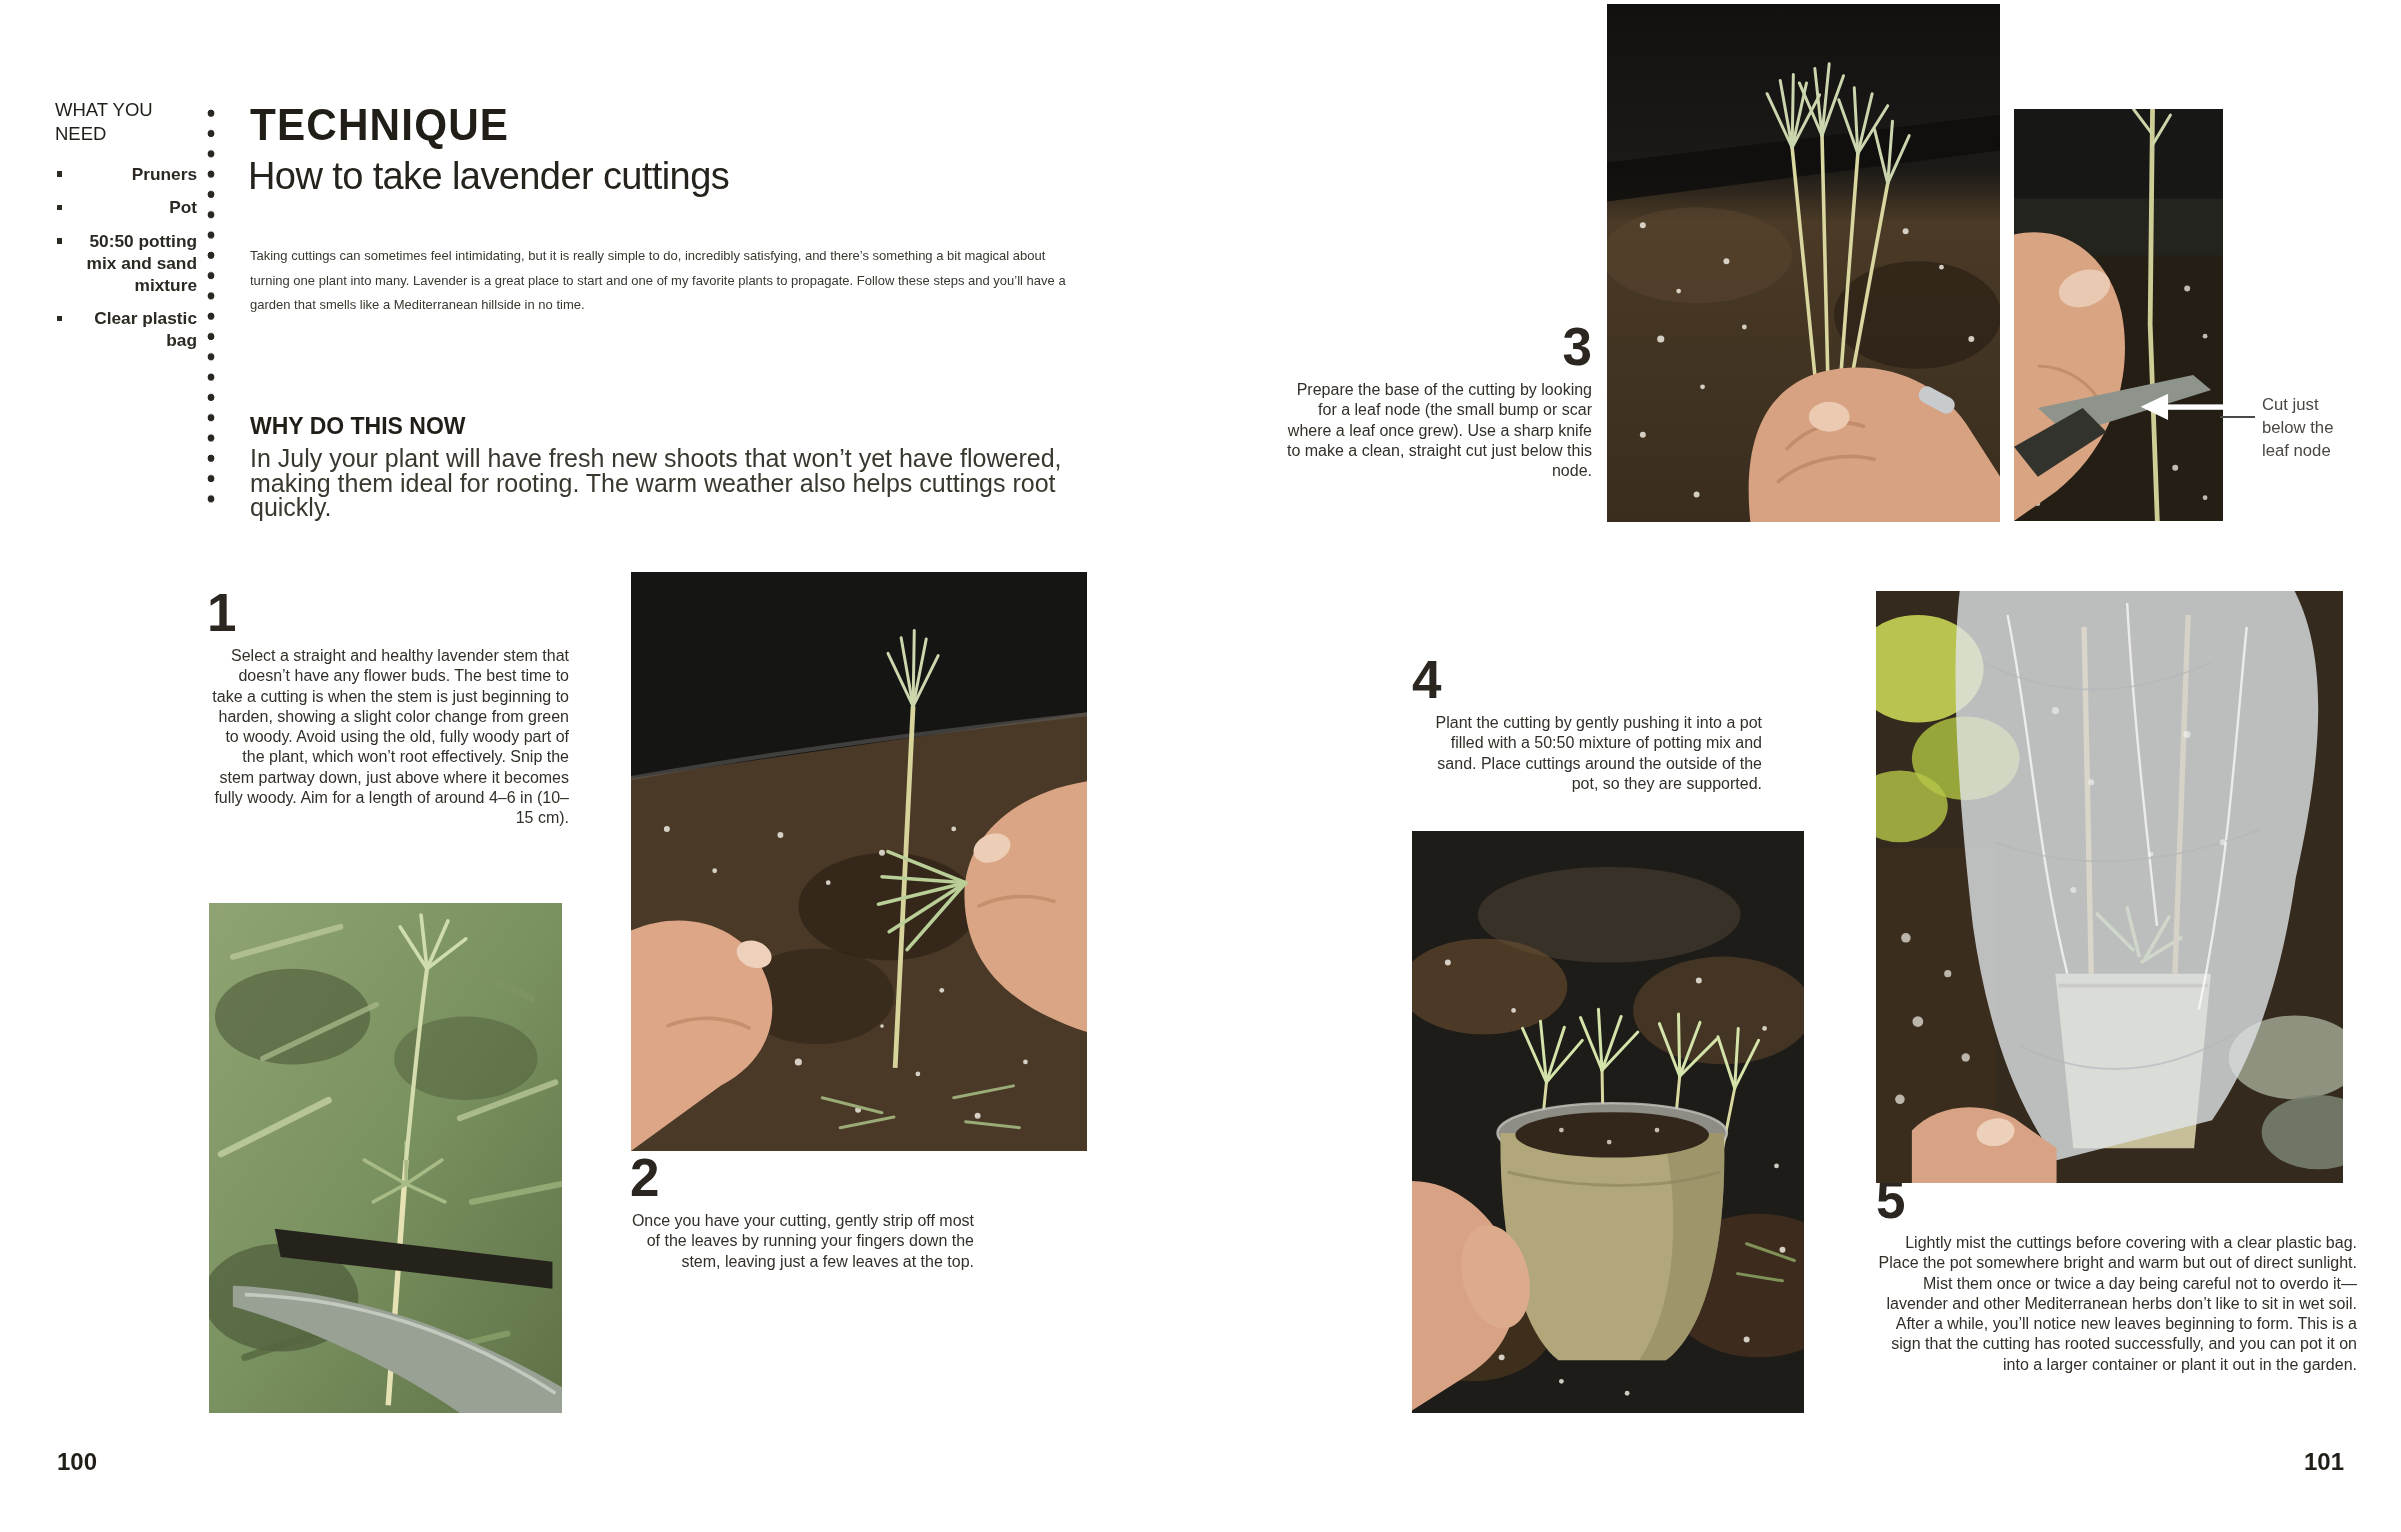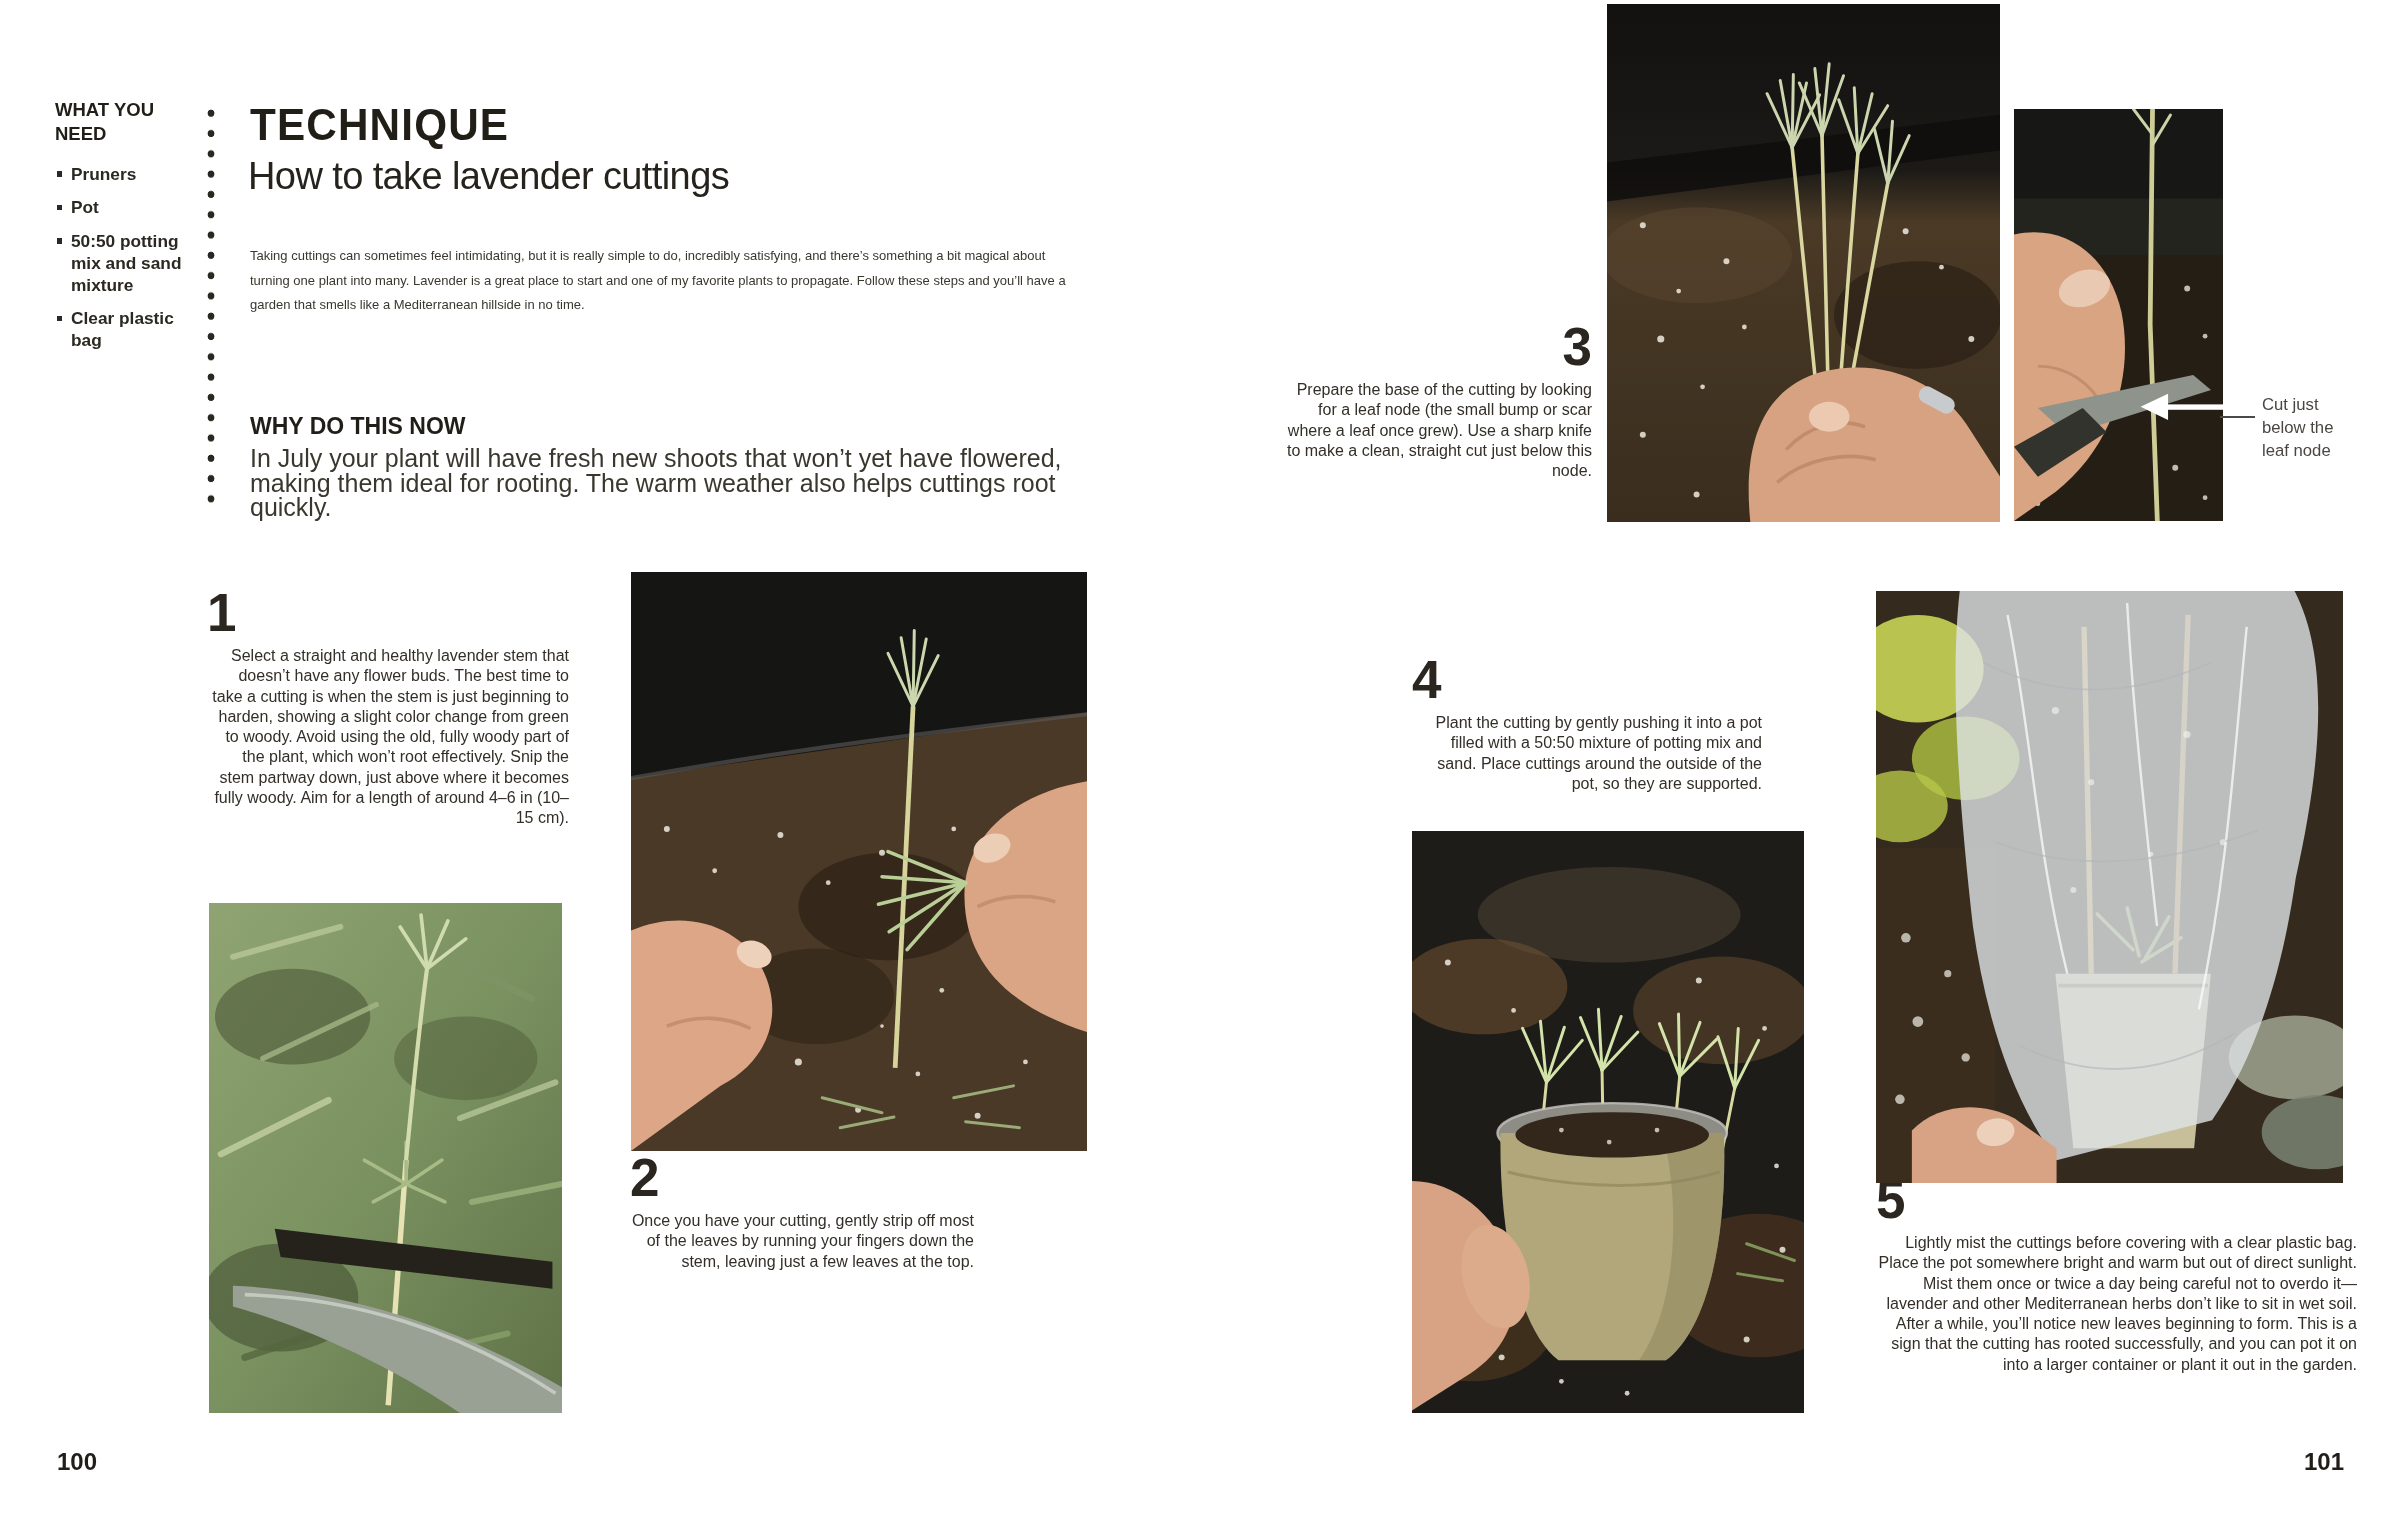--- a/index.html
+++ b/index.html
@@ -6,24 +6,24 @@
   body{width:2401px;height:1533px;background:#ffffff;
        font-family:"Liberation Sans",sans-serif;color:#262420;}
   .spread{position:relative;width:2401px;height:1533px;background:#fff;overflow:hidden;}
 
   
   .month-tab{position:absolute;left:2013px;top:3.6px;width:355px;height:88px;background:#ECC13E;
              display:flex;align-items:center;justify-content:flex-end;box-sizing:border-box;
              padding-right:51px;font-size:33px;font-weight:700;letter-spacing:2.4px;color:#27301d;}
 
   
-  .needs-h{position:absolute;left:55px;top:98px;width:120px;font-size:18.5px;font-weight:700;
+  .needs-h{position:absolute;left:55px;top:98px;width:120px;font-size:18.5px;font-weight:400;
            line-height:24px;color:#211e18;}
   .needs{position:absolute;left:55px;top:163px;width:142px;list-style:none;margin:0;padding:0;
-         font-size:17.3px;font-weight:700;line-height:22px;color:#2c2923;}
+         font-size:17.3px;font-weight:700;line-height:22px;color:#2c2923;text-align:right;}
   .needs li{margin:0 0 11.4px;position:relative;padding-left:16px;}
   .needs li::before{content:"";position:absolute;left:1.8px;top:8.4px;width:5.4px;height:5.4px;background:#2c2923;}
   .dotrule{position:absolute;left:207px;top:109px;width:8.4px;height:399px;
            background-image:radial-gradient(circle at 4.2px 4.2px,#2a2722 3.3px,rgba(0,0,0,0) 3.9px);
            background-size:8.4px 20.3px;background-repeat:repeat-y;}
 
   
   .kicker{position:absolute;left:250px;top:100px;font-size:44px;font-weight:700;letter-spacing:1.2px;
           color:#211e18;transform:scaleX(.96);transform-origin:left top;}
   .title{position:absolute;left:248px;top:155px;font-size:38px;font-weight:400;letter-spacing:-0.6px;color:#26231d;}

